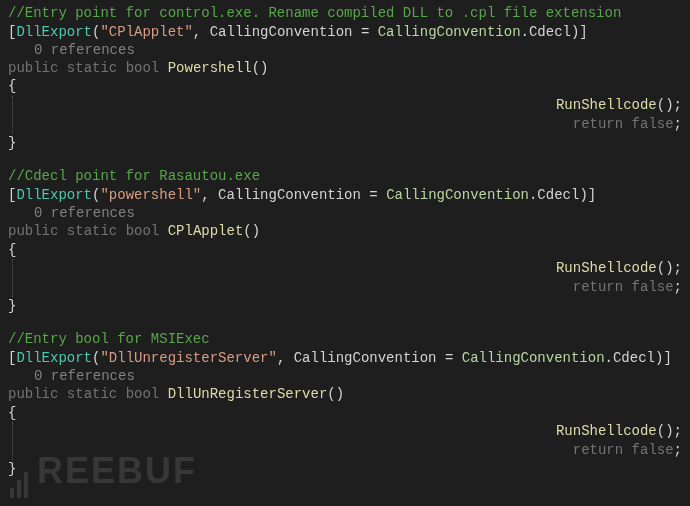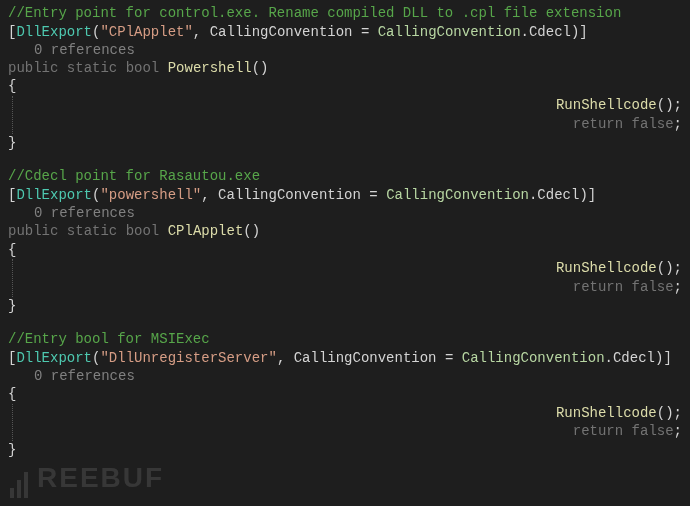--- a/index.html
+++ b/index.html
@@ -34,21 +34,21 @@
     top: 0;
     bottom: 0;
     border-left: 1px dotted #555;
   }
   .blank { height: 14px; }
   .watermark {
     position: absolute;
     left: 10px;
     bottom: 8px;
     font-family: Arial, sans-serif;
-    font-size: 28px;
+    font-size: 36px;
     font-weight: bold;
     letter-spacing: 2px;
     color: rgba(130,130,130,0.25);
     pointer-events: none;
   }
   .watermark .bars {
     display: inline-block;
     vertical-align: middle;
     margin-right: 6px;
   }
@@ -87,20 +87,21 @@
     <div class="line"><span class="method">RunShellcode</span><span class="punct">();</span></div>
     <div class="line"><span class="keyword">return</span> <span class="keyword">false</span><span class="punct">;</span></div>
   </div>
   <div class="line brace-line">}</div>
 
   <div class="blank"></div>
 
   <div class="line"><span class="comment">//Entry bool for MSIExec</span></div>
   <div class="line"><span class="punct">[</span><span class="type-attr">DllExport</span><span class="punct">(</span><span class="string">"DllUnregisterServer"</span><span class="punct">, </span><span class="ident">CallingConvention</span><span class="punct"> = </span><span class="type-enum">CallingConvention</span><span class="punct">.</span><span class="ident">Cdecl</span><span class="punct">)]</span></div>
   <div class="refs">0 references</div>
+  <div class="line"><span class="keyword">public</span> <span class="keyword">static</span> <span class="keyword">bool</span> <span class="method">DllUnRegisterServer</span><span class="punct">()</span></div>
   <div class="line brace-line">{</div>
   <div class="body-indent">
     <div class="line"><span class="method">RunShellcode</span><span class="punct">();</span></div>
     <div class="line"><span class="keyword">return</span> <span class="keyword">false</span><span class="punct">;</span></div>
   </div>
   <div class="line brace-line">}</div>
 
 </div>
 
 <div class="watermark">

